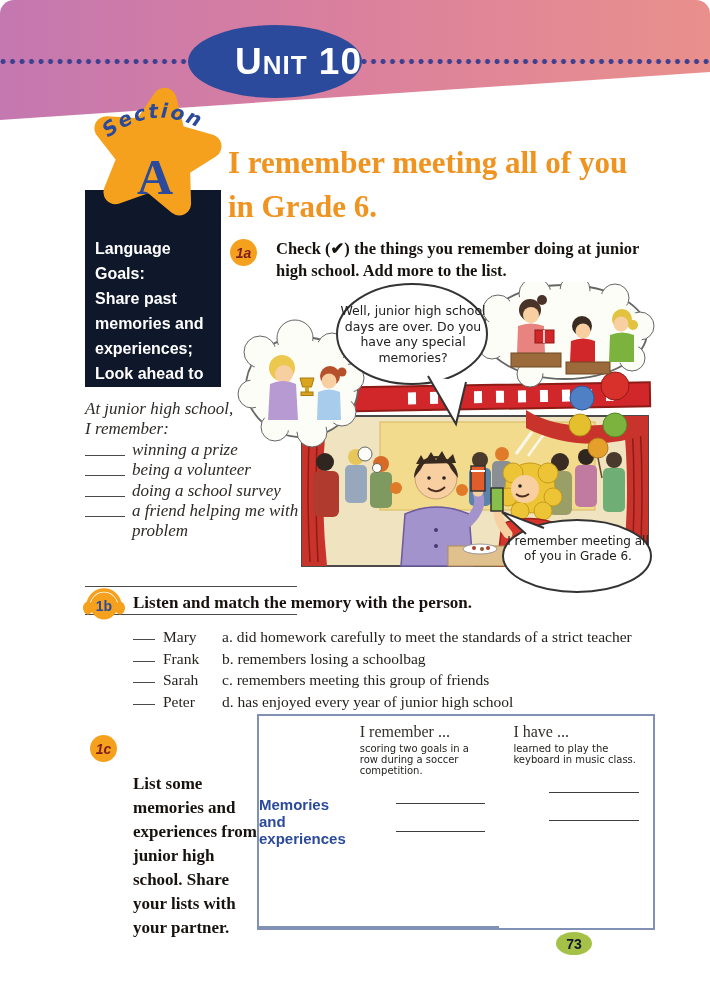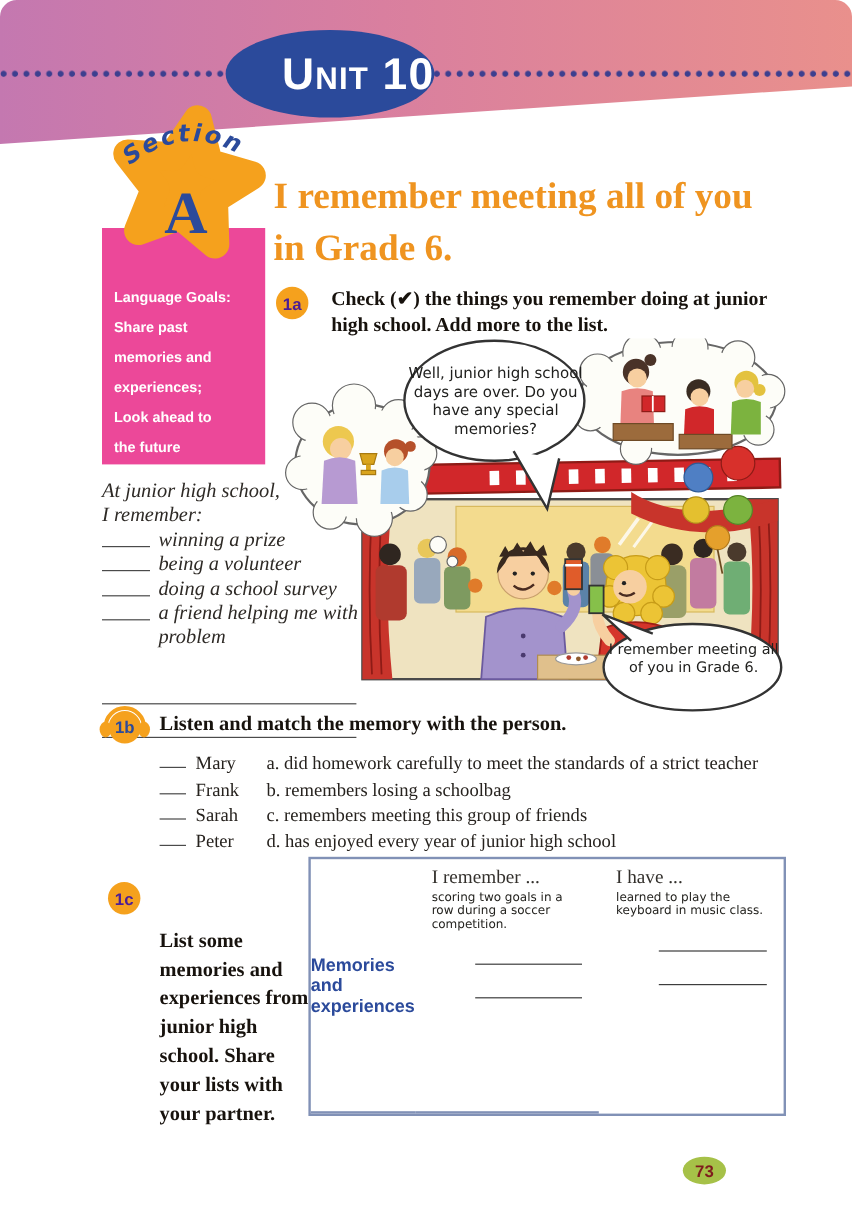--- a/index.html
+++ b/index.html
@@ -13,31 +13,31 @@
   .dots{position:absolute;left:0;top:58px;width:710px;height:7px;z-index:1;
         background-image:radial-gradient(circle at 3px 3.5px,#3d3f8f 2.2px,transparent 2.8px);
         background-size:9.5px 7px;background-repeat:repeat-x;}
   .unit-ellipse{position:absolute;left:188px;top:25px;width:174px;height:73px;z-index:2;
         background:#2b4a9b;border-radius:50%;display:flex;align-items:center;justify-content:flex-end;}
   .unit-ellipse span{color:#fff;font-family:"Liberation Sans",sans-serif;font-weight:bold;
         font-size:37px;font-variant:small-caps;letter-spacing:1px;}
 
   .star-wrap{position:absolute;left:82px;top:76px;width:146px;height:160px;z-index:3;}
 
-  .goals-box{position:absolute;left:85px;top:190px;width:136px;height:197px;background:#ec4899;z-index:2;
+  .goals-box{position:absolute;left:85px;top:190px;width:136px;height:197px;background:#0f172a;z-index:2;
         box-sizing:border-box;padding:46px 8px 0 10px;color:#fff;
-        font-family:"Liberation Sans",sans-serif;font-weight:600;font-size:12px;line-height:25px;}
+        font-family:"Liberation Sans",sans-serif;font-weight:600;font-size:16px;line-height:25px;}
 
   .title{position:absolute;left:228px;top:141px;width:460px;z-index:1;color:#ef9420;
         font-family:"Liberation Serif",serif;font-weight:bold;font-size:31px;line-height:44px;}
 
   
   .badge{position:absolute;width:27px;height:27px;border-radius:50%;background:#f5a11d;
-        color:#4c1d95;font-family:"Liberation Sans",sans-serif;font-weight:bold;font-size:14px;
-        display:flex;align-items:center;justify-content:center;z-index:4;}
+        color:#7f1d1d;font-family:"Liberation Sans",sans-serif;font-weight:bold;font-size:14px;
+        display:flex;align-items:center;justify-content:center;z-index:4;font-style:italic;}
 
   .act1a-text{position:absolute;left:276px;top:238px;width:396px;
         font-weight:bold;font-size:16.5px;line-height:22px;color:#17120d;}
 
   
   .checklist{position:absolute;left:85px;top:399px;width:234px;font-size:17px;
         line-height:20px;color:#2e2a26;font-style:italic;}
   .chk-item{display:flex;margin-top:0.5px;}
   .chk-blank{flex:0 0 40px;border-bottom:1.4px solid #4a4a4a;height:15px;margin-right:7px;}
   .chk-label{flex:1;}
@@ -66,23 +66,23 @@
         border:2px solid #8191b6;box-sizing:border-box;background:#fff;display:flex;flex-direction:row;}
   .memtable .thead{flex:0 0 24px;border-bottom:2px solid #8191b6;display:flex;align-items:center;
         justify-content:center;color:#2b4a9b;font-family:"Liberation Sans",sans-serif;
         font-weight:bold;font-size:15px;}
   .memtable .trow{flex:1;padding:7px 12px 0 14px;box-sizing:border-box;}
   .memtable .trow.first{border-bottom:2px solid #8191b6;}
   .t-prompt{font-size:16px;color:#33302c;}
   .t-example{font-family:"DejaVu Sans",sans-serif;font-size:10px;color:#24231f;margin-top:2px;}
   .t-line{margin-left:36px;margin-right:2px;height:27px;border-bottom:1.3px solid #3d3d3d;}
 
-  .page-badge{position:absolute;left:569px;top:932px;width:36px;height:23px;background:#a6c148;
-        border-radius:50%;color:#7f1d1d;font-family:"Liberation Sans",sans-serif;font-weight:bold;
-        font-size:14px;display:flex;align-items:center;justify-content:center;z-index:4;margin-top:32px;}
+  .page-badge{position:absolute;left:556px;top:932px;width:36px;height:23px;background:#a6c148;
+        border-radius:50%;color:#0f172a;font-family:"Liberation Sans",sans-serif;font-weight:bold;
+        font-size:14px;display:flex;align-items:center;justify-content:center;z-index:4;}
 </style>
 </head>
 <body>
 
 <div class="page">
 
   <div class="band"></div>
   <div class="dots"></div>
   <div class="unit-ellipse">
     <span>Unit 10</span>

